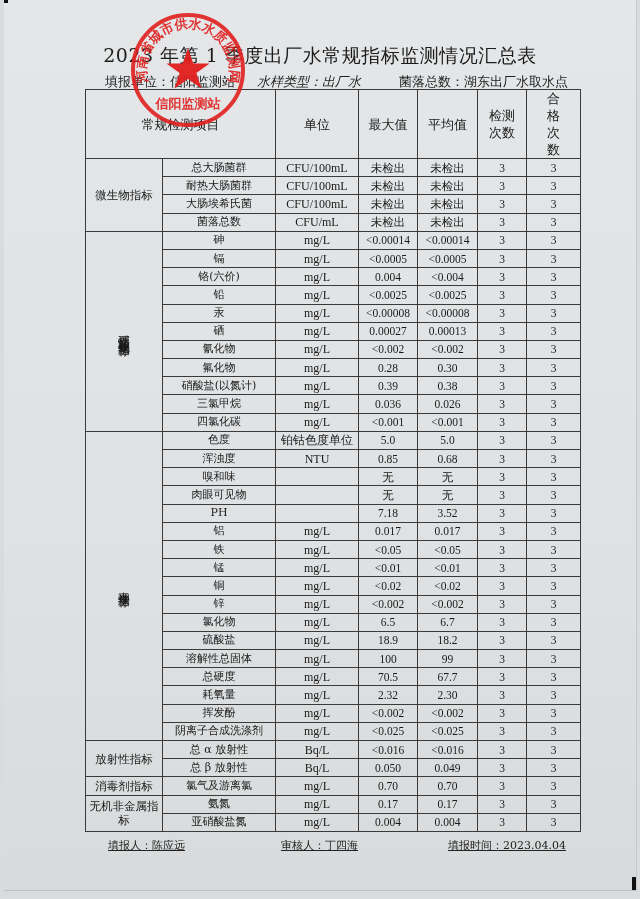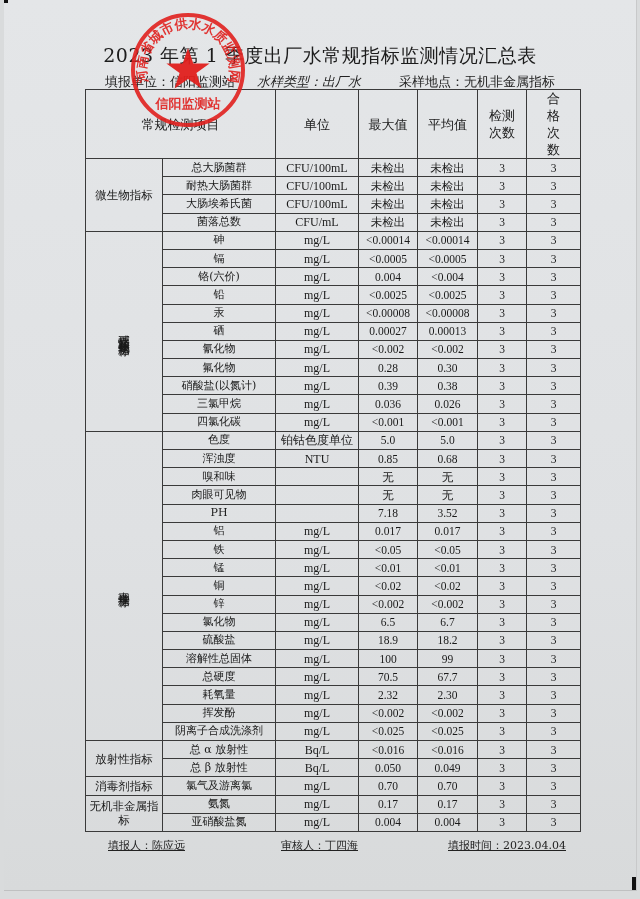--- a/index.html
+++ b/index.html
@@ -46,21 +46,21 @@
 <body>
 
 <div class="page">
   <div class="corner-mark"></div>
   <div class="corner-mark2"></div>
 </div>
 
 <div class="title">2023 年第 1 季度出厂水常规指标监测情况汇总表</div>
 
 <div class="meta">
-  <span class="m1">填报单位：信阳监测站</span><span class="m2">水样类型：出厂水</span><span>采样地点：无机非金属指标</span>
+  <span class="m1">填报单位：信阳监测站</span><span class="m2">水样类型：出厂水</span><span>菌落总数：湖东出厂水取水点</span>
 </div>
 
 <table>
   <colgroup>
     <col style="width:77px">
       <col style="width:113px">
       <col style="width:83px">
       <col style="width:59px">
       <col style="width:60px">
       <col style="width:49px">

